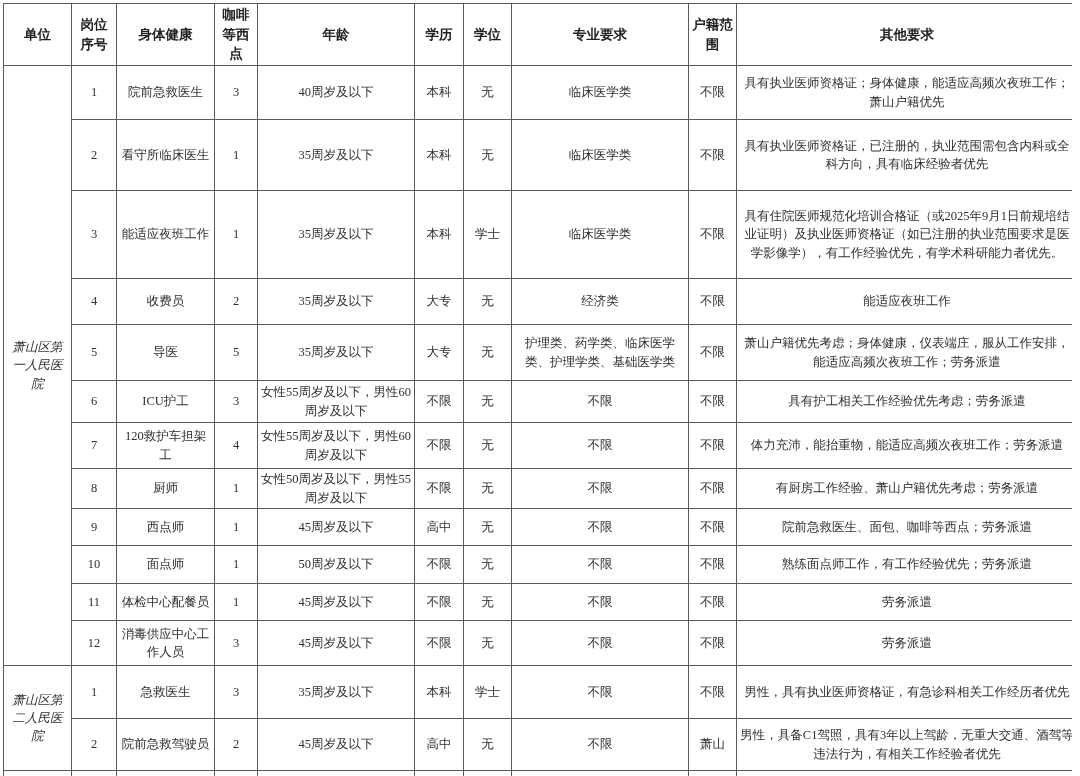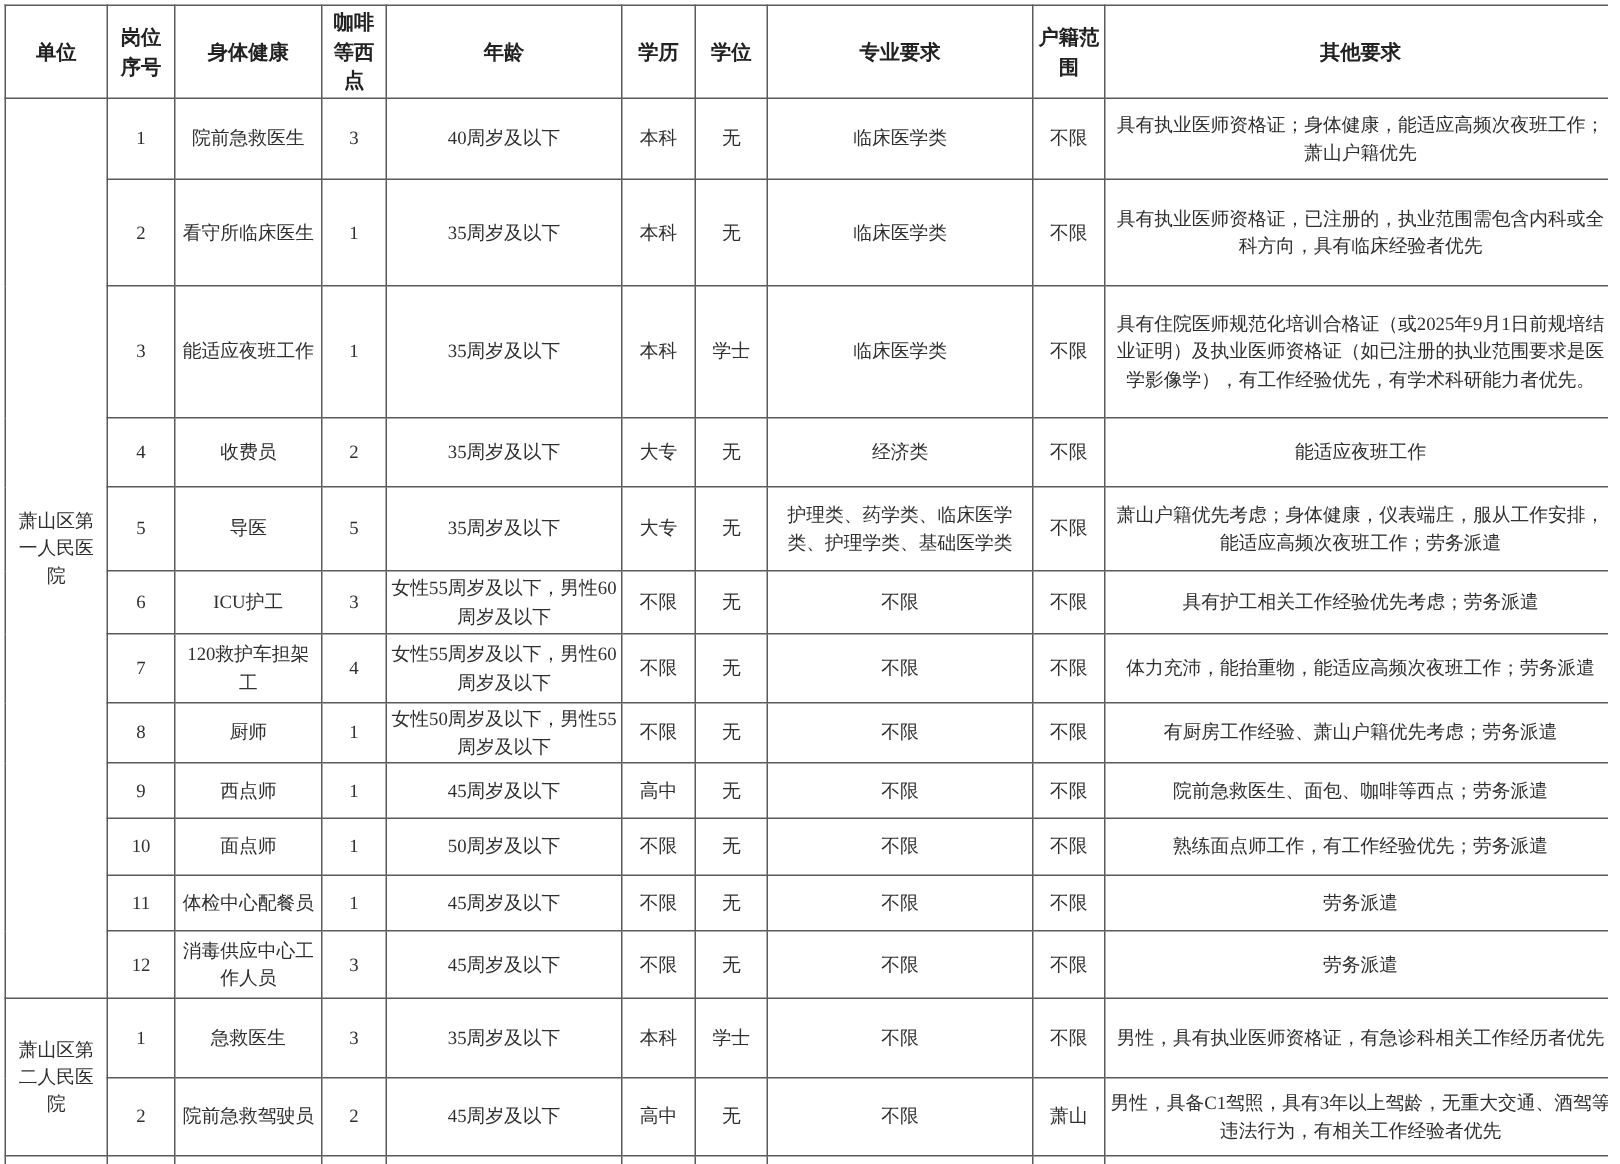--- a/index.html
+++ b/index.html
@@ -37,20 +37,21 @@
     overflow: hidden;
   }
   table.recruit th {
     font-size: 13.5px;
     font-weight: bold;
     color: #222222;
   }
   td.unit-cell {
     font-size: 13px;
     padding: 1px 5px;
+    font-style: italic;
   }
   tr.partial td { border-bottom: none; }
 </style>
 </head>
 <body>
 
 <div class="page">
   <table class="recruit">
     <colgroup>
       <col style="width:68px">

